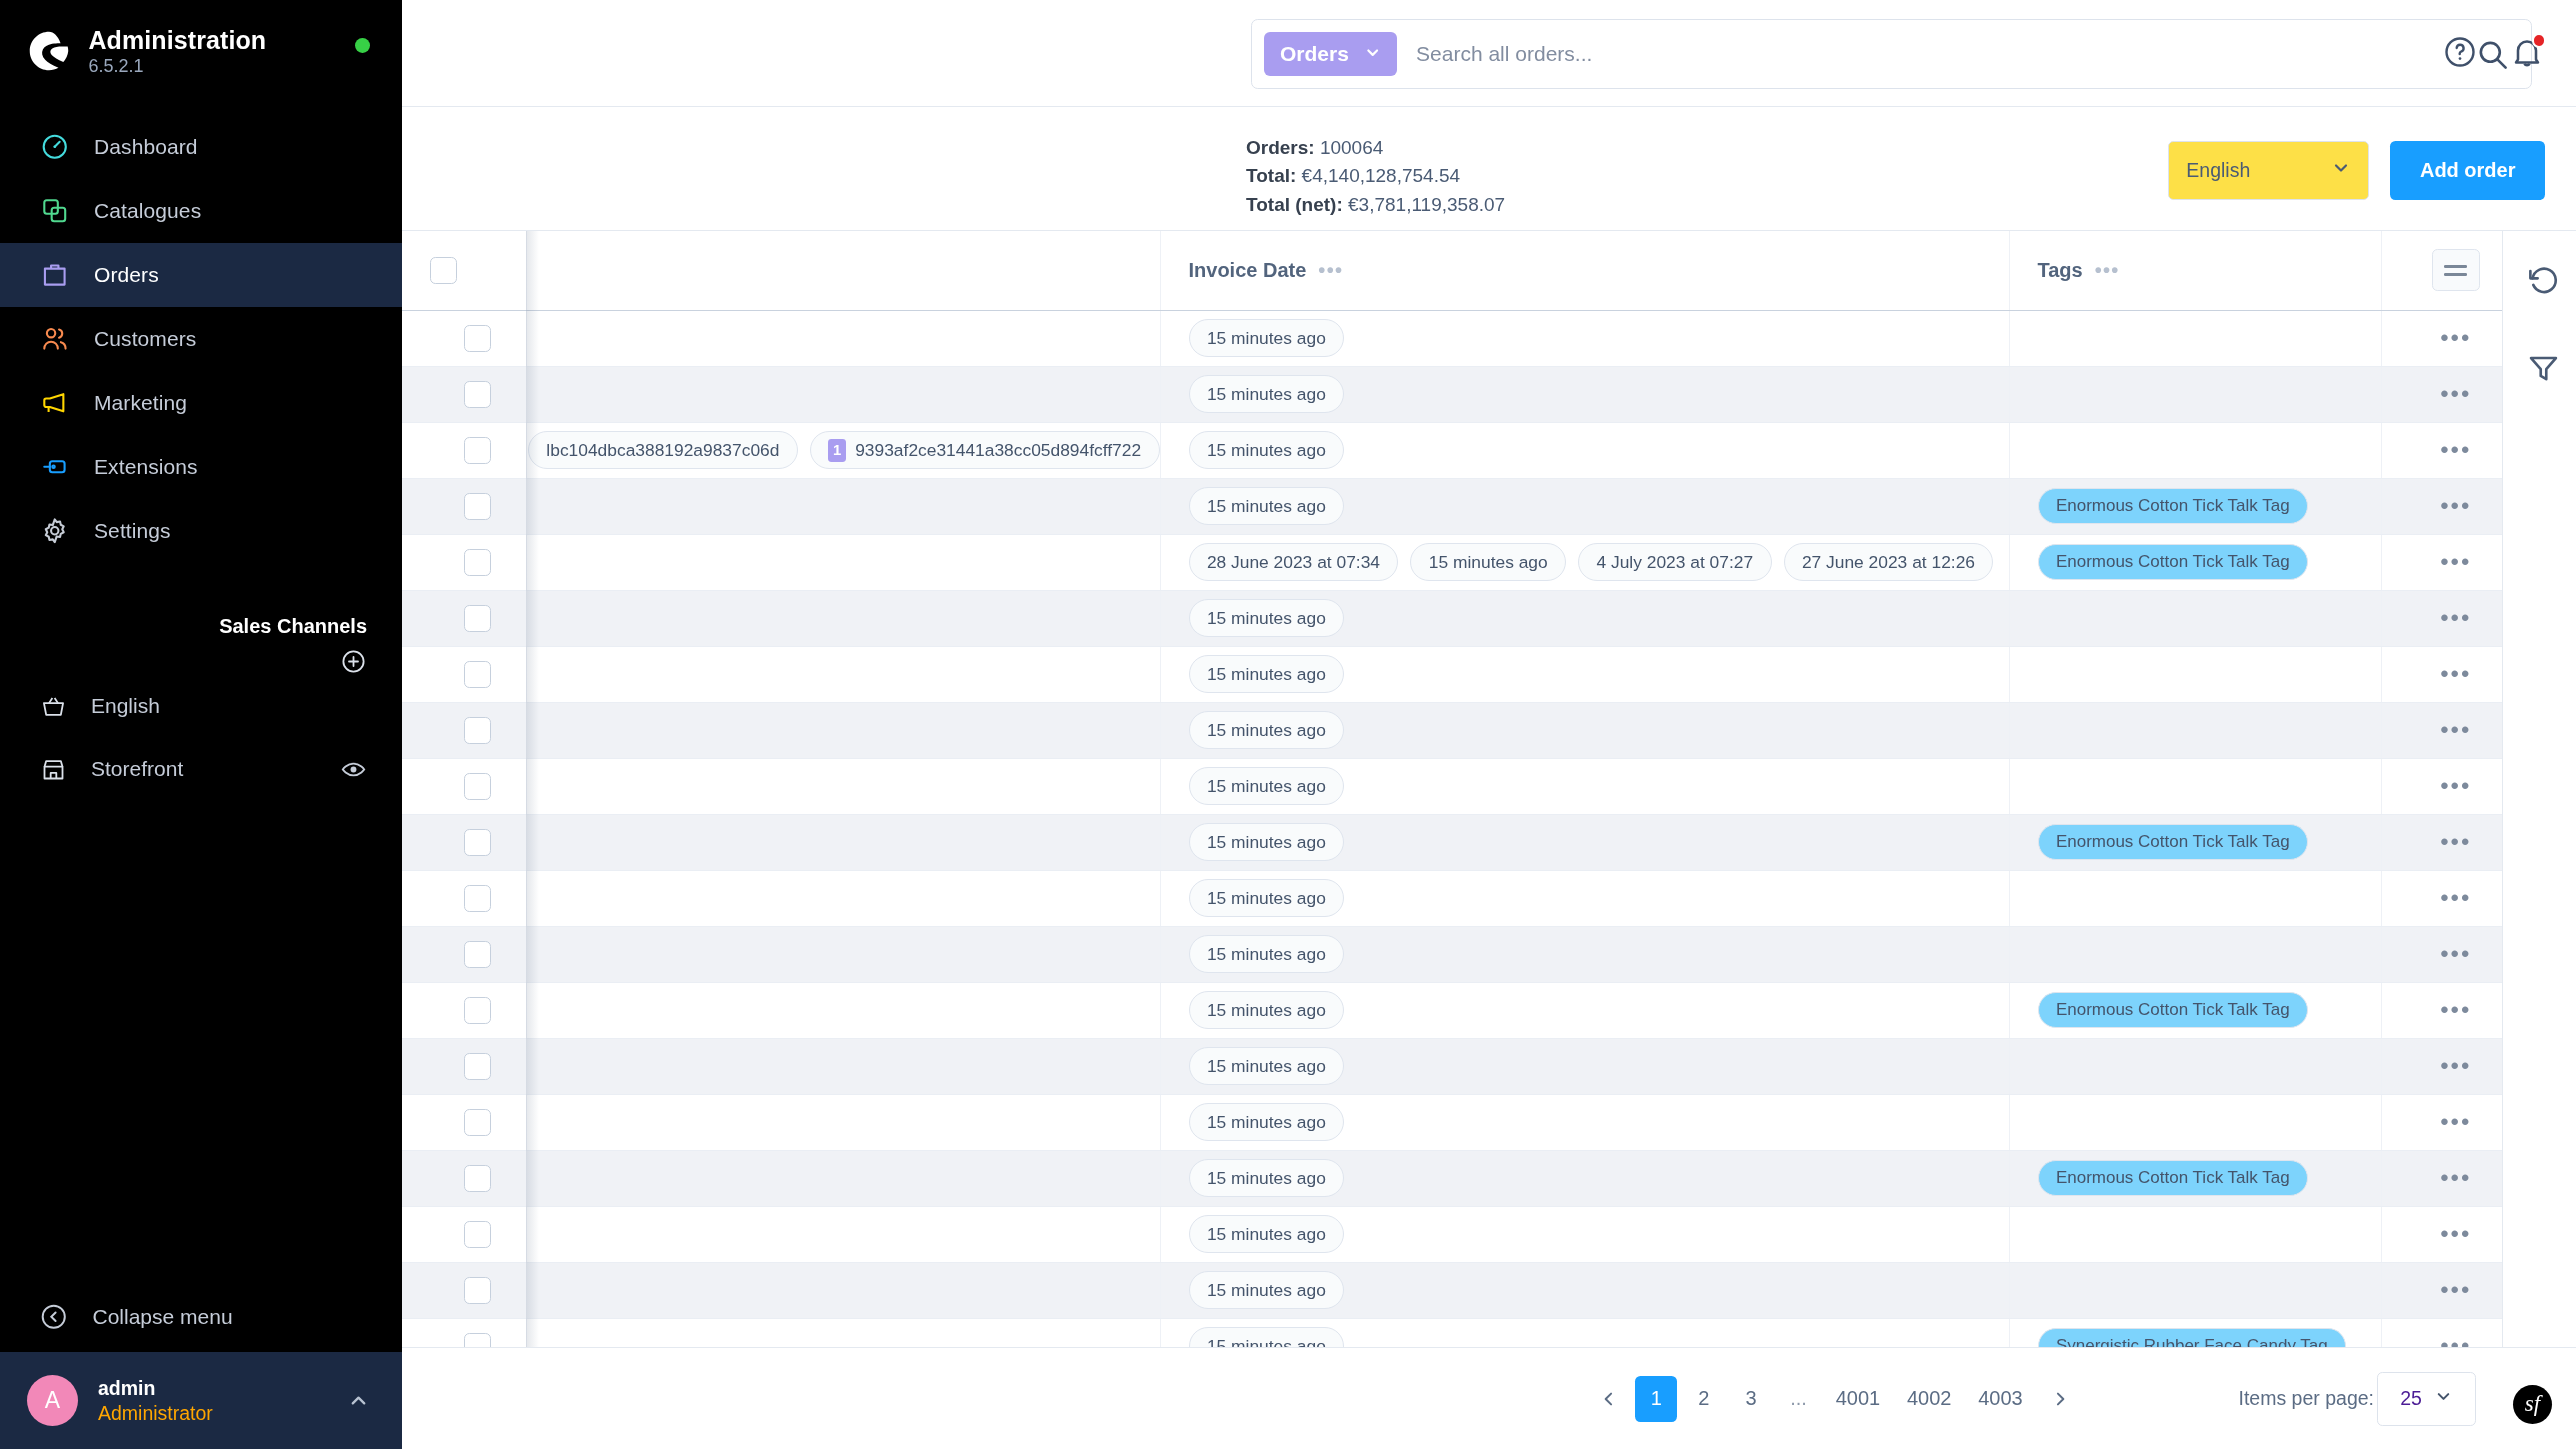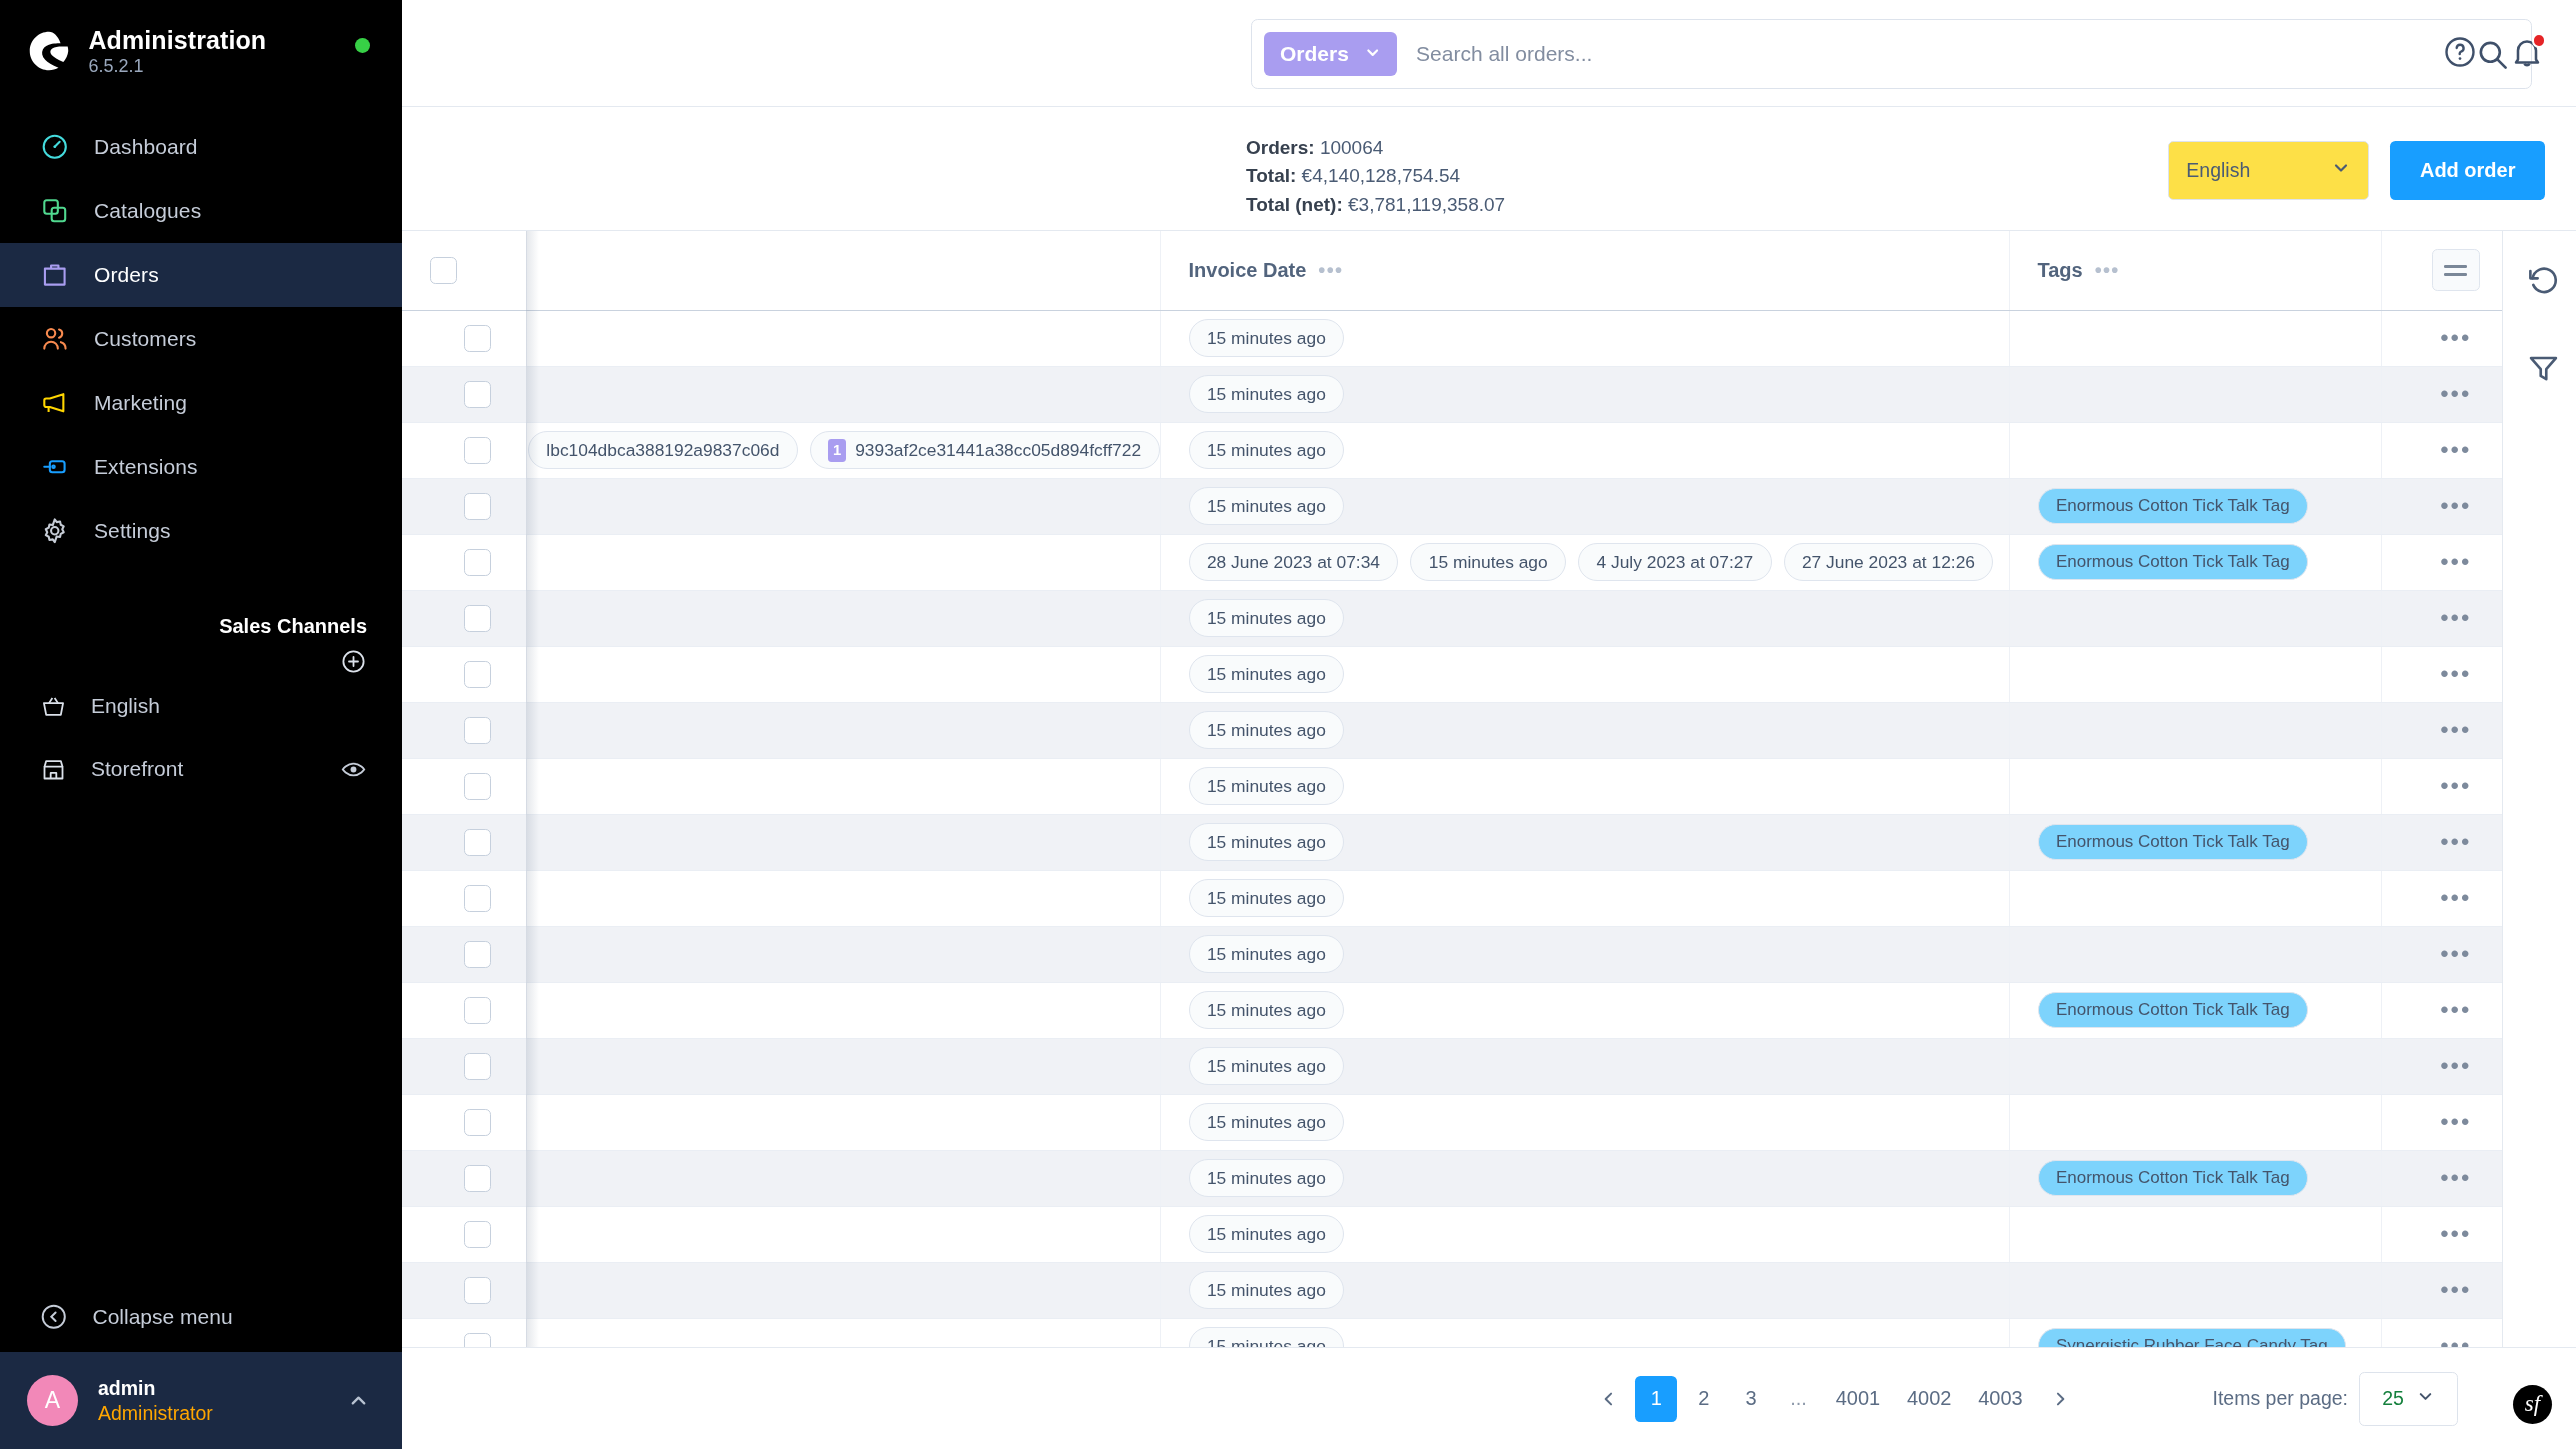--- a/index.html
+++ b/index.html
@@ -287,32 +287,32 @@
     min-width: 42px; height: 46px; padding: 0 10.7px;
     display: flex; align-items: center; justify-content: center;
     font-size: 20px; color: #5b6c84; border-radius: 5.4px;
     cursor: pointer; background: transparent;
   }
   .pg.active { background: #189eff; color: #fff; }
   .pg.ellipsis { cursor: default; color: #8d99aa; }
   .pg-arrow { width: 42px; height: 46px; display: flex; align-items: center; justify-content: center; cursor: pointer; }
 
   .perpage {
-    position: absolute; right: 126px;
-    display: flex; align-items: center; gap: 11px;
+    position: absolute; right: 108px;
+    display: flex; align-items: center; gap: 3px;
   }
   .perpage-label { font-size: 19.5px; color: #5b6c84; }
   .perpage-select {
     width: 99px; height: 54px;
     border: 1.3px solid #dde3ec; border-radius: 5.4px;
     background: #fff;
     display: flex; align-items: center; justify-content: center; gap: 12px;
     cursor: pointer;
   }
-  .perpage-select span { font-size: 19.5px; color: #15803d; }
+  .perpage-select span { font-size: 19.5px; color: #4c1d95; }
 
   .sf-badge {
     position: absolute; right: 32px; bottom: 25.5px;
     width: 39px; height: 39px; border-radius: 50%;
     background: #000; color: #fff;
     display: flex; align-items: center; justify-content: center;
     font-family: "Liberation Serif", serif;
     font-size: 23px; font-style: italic; cursor: pointer;
   }
 </style>

